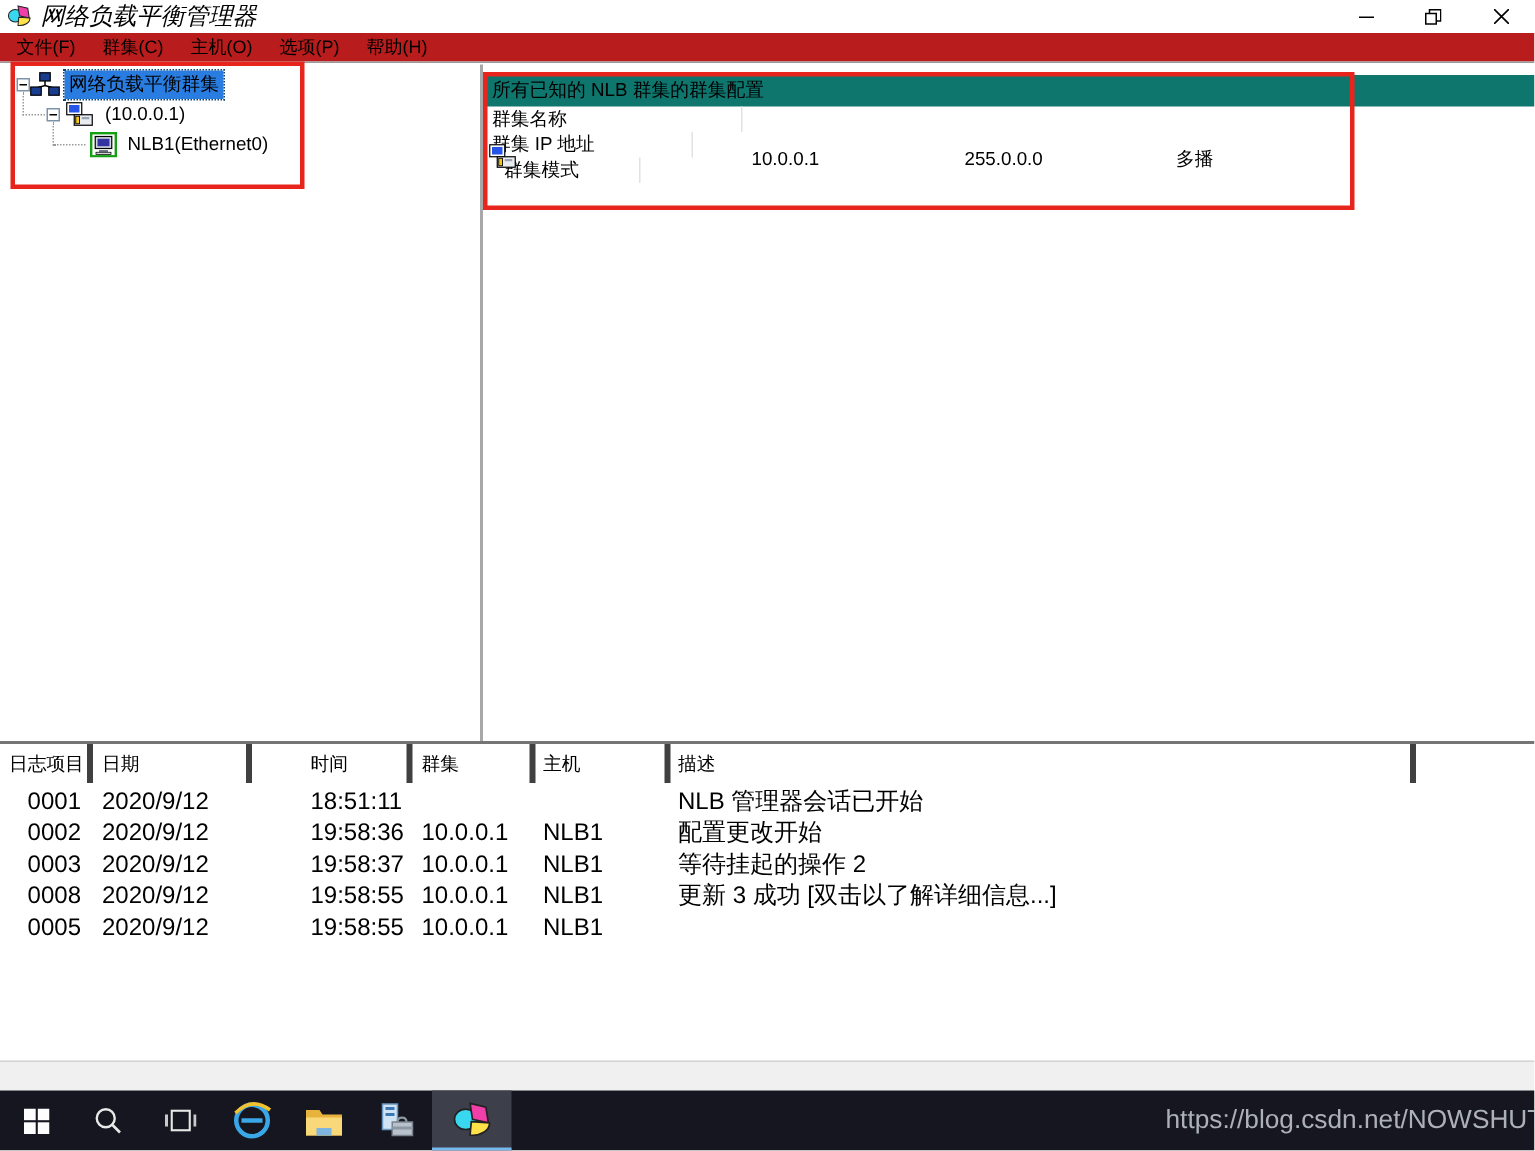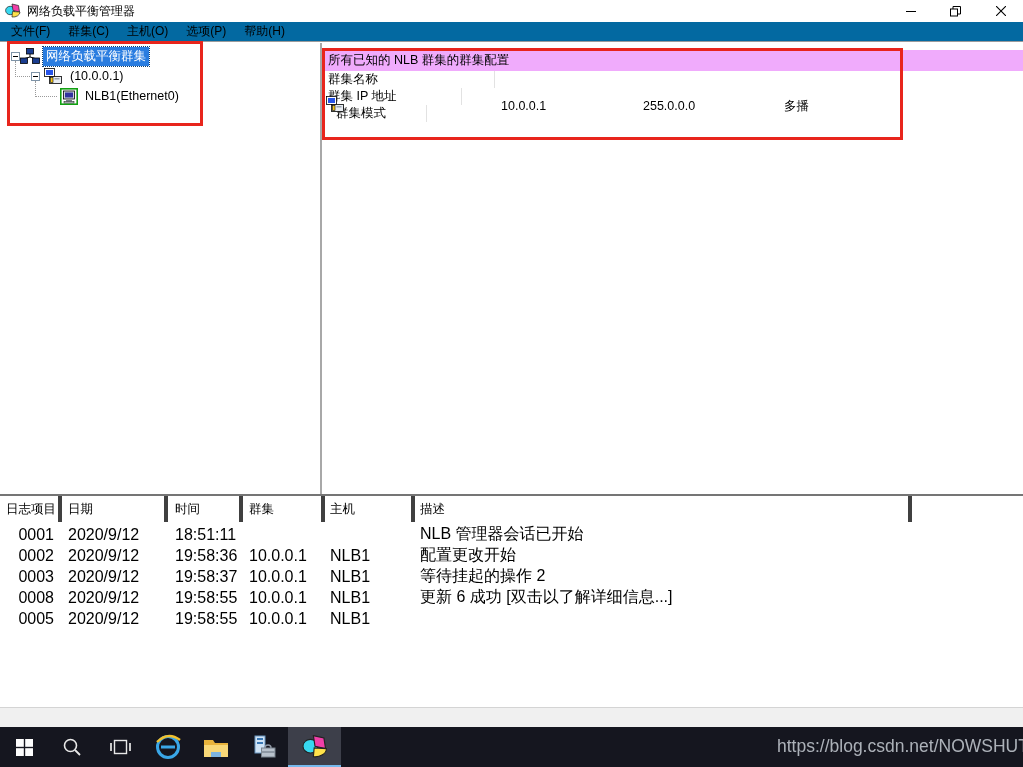--- a/index.html
+++ b/index.html
@@ -2,55 +2,55 @@
 <html><head>
 <meta charset="utf-8">
 <style>
   * { margin:0; padding:0; box-sizing:border-box; }
   html,body { width:1023px; height:767px; overflow:hidden; }
   body { font-family:"Liberation Sans","DejaVu Sans",sans-serif; font-size:12.5px; color:#000; background:#fff; position:relative; }
 
   
   .titlebar { position:absolute; left:0; top:0; width:1023px; height:22px; background:#fff; display:flex; align-items:center; }
   .titlebar .app-ico { margin:3px 6px 0 5px; }
-  .titlebar .title { font-size:12px; }
+  .titlebar .title { font-size:16px;font-style:italic; }
   .win-controls { position:absolute; right:0; top:0; height:22px; display:flex; }
   .win-btn { width:45px; height:22px; display:flex; align-items:center; justify-content:center; background:#fff; }
 
-  .menubar { position:absolute; left:0; top:22px; width:1023px; height:19px; background:#0369a1; display:flex; align-items:center; padding-left:2px; }
+  .menubar { position:absolute; left:0; top:22px; width:1023px; height:19px; background:#b91c1c; display:flex; align-items:center; padding-left:2px; }
   .menu-item { padding:1px 9px; font-size:12px; }
   .menu-sep { position:absolute; left:0; top:41px; width:1023px; height:1px; background:#9b9b9b; }
 
   
   .main { position:absolute; left:0; top:42px; width:1023px; height:452px; background:#fff; }
   .tree-panel { position:absolute; left:0; top:1px; width:320px; height:451px; background:#fff; }
   .vsplit { position:absolute; left:320px; top:1px; width:2px; height:451px; background:#a8a8a8; }
   .right-panel { position:absolute; left:322px; top:1px; width:701px; height:451px; background:#fff; }
 
   
   .tree-node { position:absolute; height:18px; display:flex; align-items:center; white-space:nowrap; }
   .expander { width:9px; height:9px; border:1px solid #7e93a7; background:#fff; position:absolute; }
   .expander::before { content:""; position:absolute; left:1px; top:3px; width:5px; height:1px; background:#000; }
   .dotl-v { position:absolute; width:1px; border-left:1px dotted #9a9a9a; }
   .dotl-h { position:absolute; height:1px; border-top:1px dotted #9a9a9a; }
   .tree-label { padding:1px 3px; font-size:12.5px; }
-  .tree-label.selected { background:#2a7de0; color:#ffffff; outline:1px dotted #10406e; }
-
-  
-  .caption-bar { position:absolute; left:0; top:7px; width:701px; height:21px; background:#f0abfc; display:flex; align-items:center; padding-left:6px; font-size:12.5px; }
+  .tree-label.selected { background:#2a7de0; color:#000000; outline:1px dotted #10406e; }
+
+  
+  .caption-bar { position:absolute; left:0; top:7px; width:701px; height:21px; background:#0f766e; display:flex; align-items:center; padding-left:6px; font-size:12.5px; }
   .listhdr { position:absolute; left:0; top:28px; width:701px; height:24px; display:flex;flex-direction:column; }
   .listhdr .hcell { height:24px; display:flex; align-items:center; border-right:1px solid #e2e2e2; font-size:12.5px; }
   .listrow { position:absolute; left:0; top:52px; width:701px; height:22px; display:flex; align-items:center; }
   .lc1 { width:173px; padding-left:6px; } .lc2 { width:140px; padding-left:6px; } .lc3 { width:135px; padding-left:8px; } .lc4 { width:105px; padding-left:14px; }
 
   
   .log-panel { position:absolute; left:0; top:494px; width:1023px; height:213px; background:#fff; border-top:2px solid #757575; }
   .loghdr { position:absolute; left:0; top:0; width:1023px; height:26px; display:flex; }
   .loghdr .hcell { height:26px; display:flex; align-items:center; border-right:4px solid #404040; font-size:12.5px; }
-  .gc1 { width:62px; padding-left:6px; } .gc2 { width:106px; padding-left:6px; } .gc3 { width:75px; padding-left:7px; }
+  .gc1 { width:62px; padding-left:6px; } .gc2 { width:106px; padding-left:6px; } .gc3 { width:75px; padding-left:7px;margin-left:32px; }
   .gc4 { width:82px; padding-left:6px; } .gc5 { width:90px; padding-left:5px; } .gc6 { width:497px; padding-left:5px; }
   .log-rows { position:absolute; left:0; top:28px; width:1023px; }
   .log-row { display:flex; height:21px; align-items:center; font-size:16px; }
   .log-row .c { overflow:hidden; white-space:nowrap; }
   .log-row .gc1 { text-align:right; padding-left:0; padding-right:8px; }
 
   .statusbar { position:absolute; left:0; top:707px; width:1023px; height:20px; background:#f0f0f0; border-top:1px solid #d4d4d4; }
 
   
   .redbox { position:absolute; border:3px solid #e8251c; pointer-events:none; z-index:50; }
@@ -211,21 +211,21 @@
       <div class="c gc4">10.0.0.1</div>
       <div class="c gc5">NLB1</div>
       <div class="c gc6">等待挂起的操作 2</div>
     </div>
     <div class="log-row">
       <div class="c gc1">0008</div>
       <div class="c gc2">2020/9/12</div>
       <div class="c gc3">19:58:55</div>
       <div class="c gc4">10.0.0.1</div>
       <div class="c gc5">NLB1</div>
-      <div class="c gc6">更新 6 成功 [双击以了解详细信息...]</div>
+      <div class="c gc6">更新 3 成功 [双击以了解详细信息...]</div>
     </div>
     <div class="log-row">
       <div class="c gc1">0005</div>
       <div class="c gc2">2020/9/12</div>
       <div class="c gc3">19:58:55</div>
       <div class="c gc4">10.0.0.1</div>
       <div class="c gc5">NLB1</div>
     </div>
   </div>
 </div>

